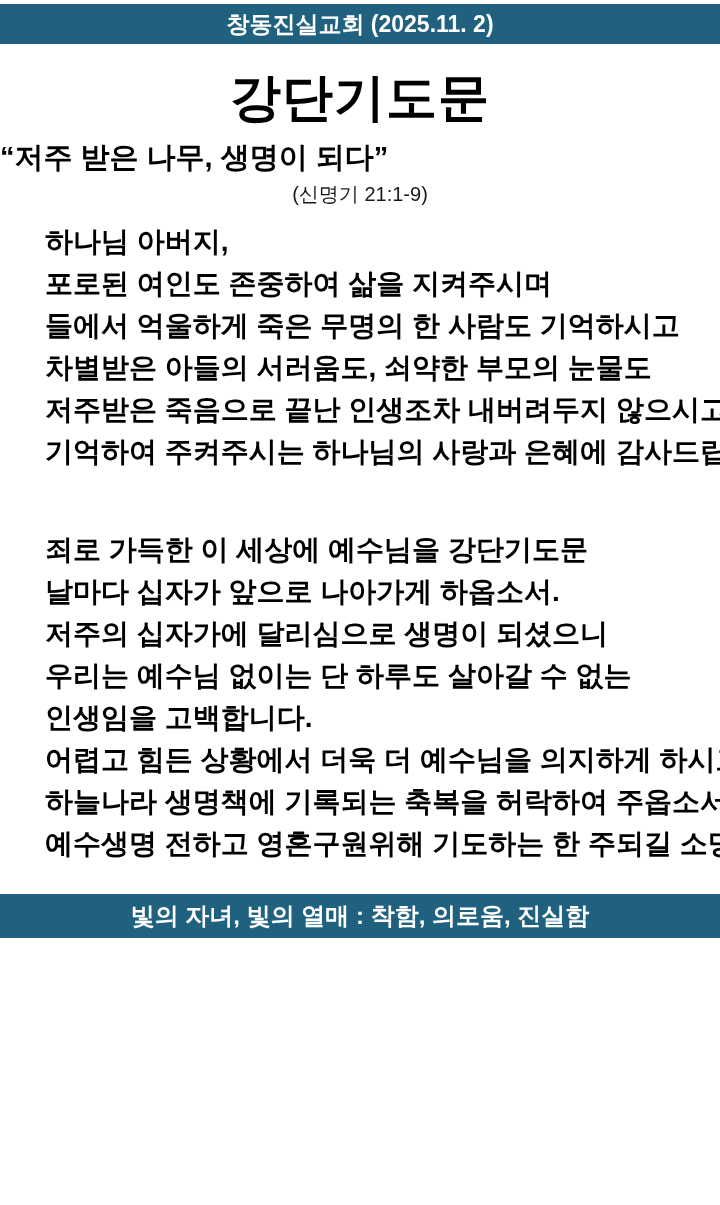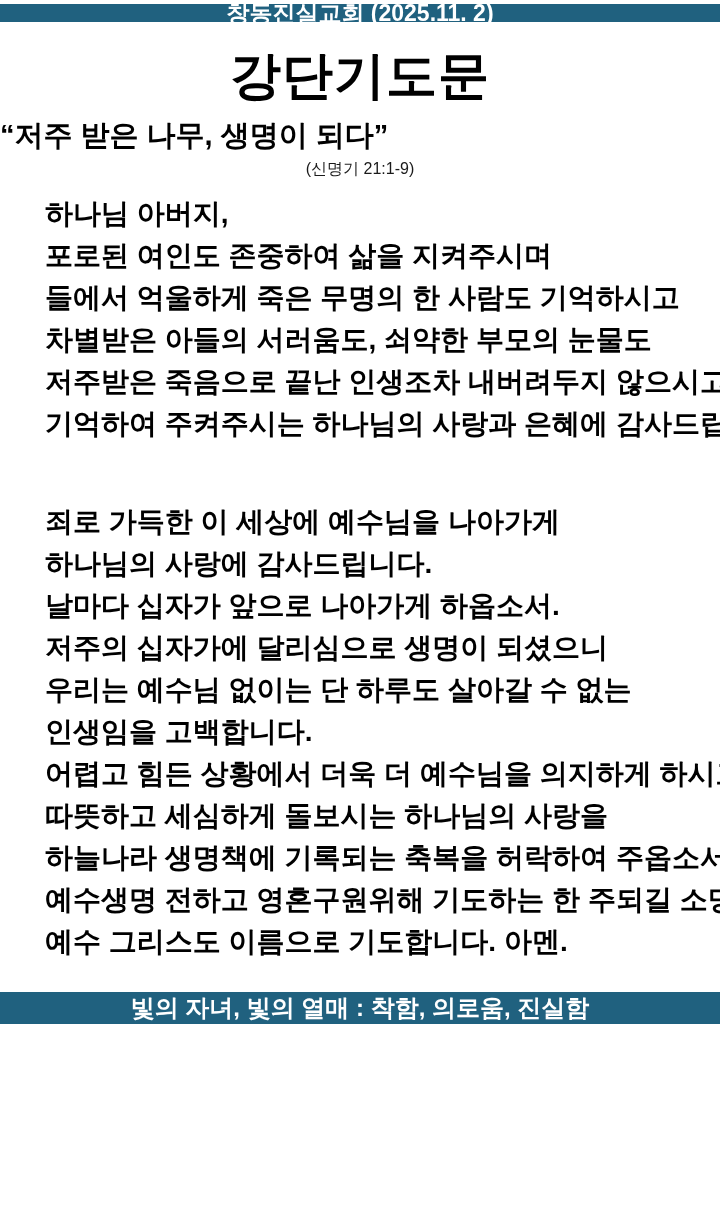--- a/index.html
+++ b/index.html
@@ -24,46 +24,46 @@
     background: #20617f;
     color: #ffffff;
     font-weight: 700;
     display: flex;
     align-items: center;
     justify-content: center;
     width: 720px;
   }
   .bar.top {
     margin-top: 4px;
-    height: 18px;
+    height: 40px;
     font-size: 23px;
   }
   .bar.bottom {
-    height: 32px;
+    height: 44px;
     font-size: 24px;
     margin-top: 29px;
   }
   h1.title {
     text-align: center;
     font-size: 51px;
     line-height: 1.15;
     font-weight: 700;
     margin: 25px 0 0 0;
     letter-spacing: 1px;
   }
   h2.subtitle {
     text-align: left;
     font-size: 29px;
     line-height: 1.1;
     font-weight: 700;
     margin: 14px 0 0 0;
   }
   .reference {
     text-align: center;
-    font-size: 16px;
+    font-size: 20px;
     font-weight: 400;
     margin-top: 7px;
     color: #1a1a1a;
   }
   .para {
     margin: 13px 40px 0 45px;
     font-size: 28px;
     font-weight: 700;
     line-height: 42px;
   }
@@ -94,31 +94,28 @@
     <section class="para first">
       <p>하나님 아버지,</p>
       <p>포로된 여인도 존중하여 삶을 지켜주시며</p>
       <p>들에서 억울하게 죽은 무명의 한 사람도 기억하시고</p>
       <p>차별받은 아들의 서러움도, 쇠약한 부모의 눈물도</p>
       <p>저주받은 죽음으로 끝난 인생조차 내버려두지 않으시고</p>
       <p>기억하여 주켜주시는 하나님의 사랑과 은혜에 감사드립니다.</p>
     </section>
 
     <section class="para second">
-      <p>죄로 가득한 이 세상에 예수님을 나아가게</p>
-      <p>하나님의 사랑에 감사드립니다.</p>
+      <p>죄로 가득한 이 세상에 예수님을 강단기도문</p>
       <p>날마다 십자가 앞으로 나아가게 하옵소서.</p>
       <p>저주의 십자가에 달리심으로 생명이 되셨으니</p>
       <p>우리는 예수님 없이는 단 하루도 살아갈 수 없는</p>
       <p>인생임을 고백합니다.</p>
       <p>어렵고 힘든 상황에서 더욱 더 예수님을 의지하게 하시고</p>
-      <p>따뜻하고 세심하게 돌보시는 하나님의 사랑을</p>
       <p>하늘나라 생명책에 기록되는 축복을 허락하여 주옵소서.</p>
       <p>예수생명 전하고 영혼구원위해 기도하는 한 주되길 소망하며,</p>
-      <p>예수 그리스도 이름으로 기도합니다.  아멘.</p>
     </section>
   </main>
 
   <footer class="bar bottom">
     <span>빛의 자녀, 빛의 열매 : 착함, 의로움, 진실함</span>
   </footer>
 
 </div>
 
 </body></html>

